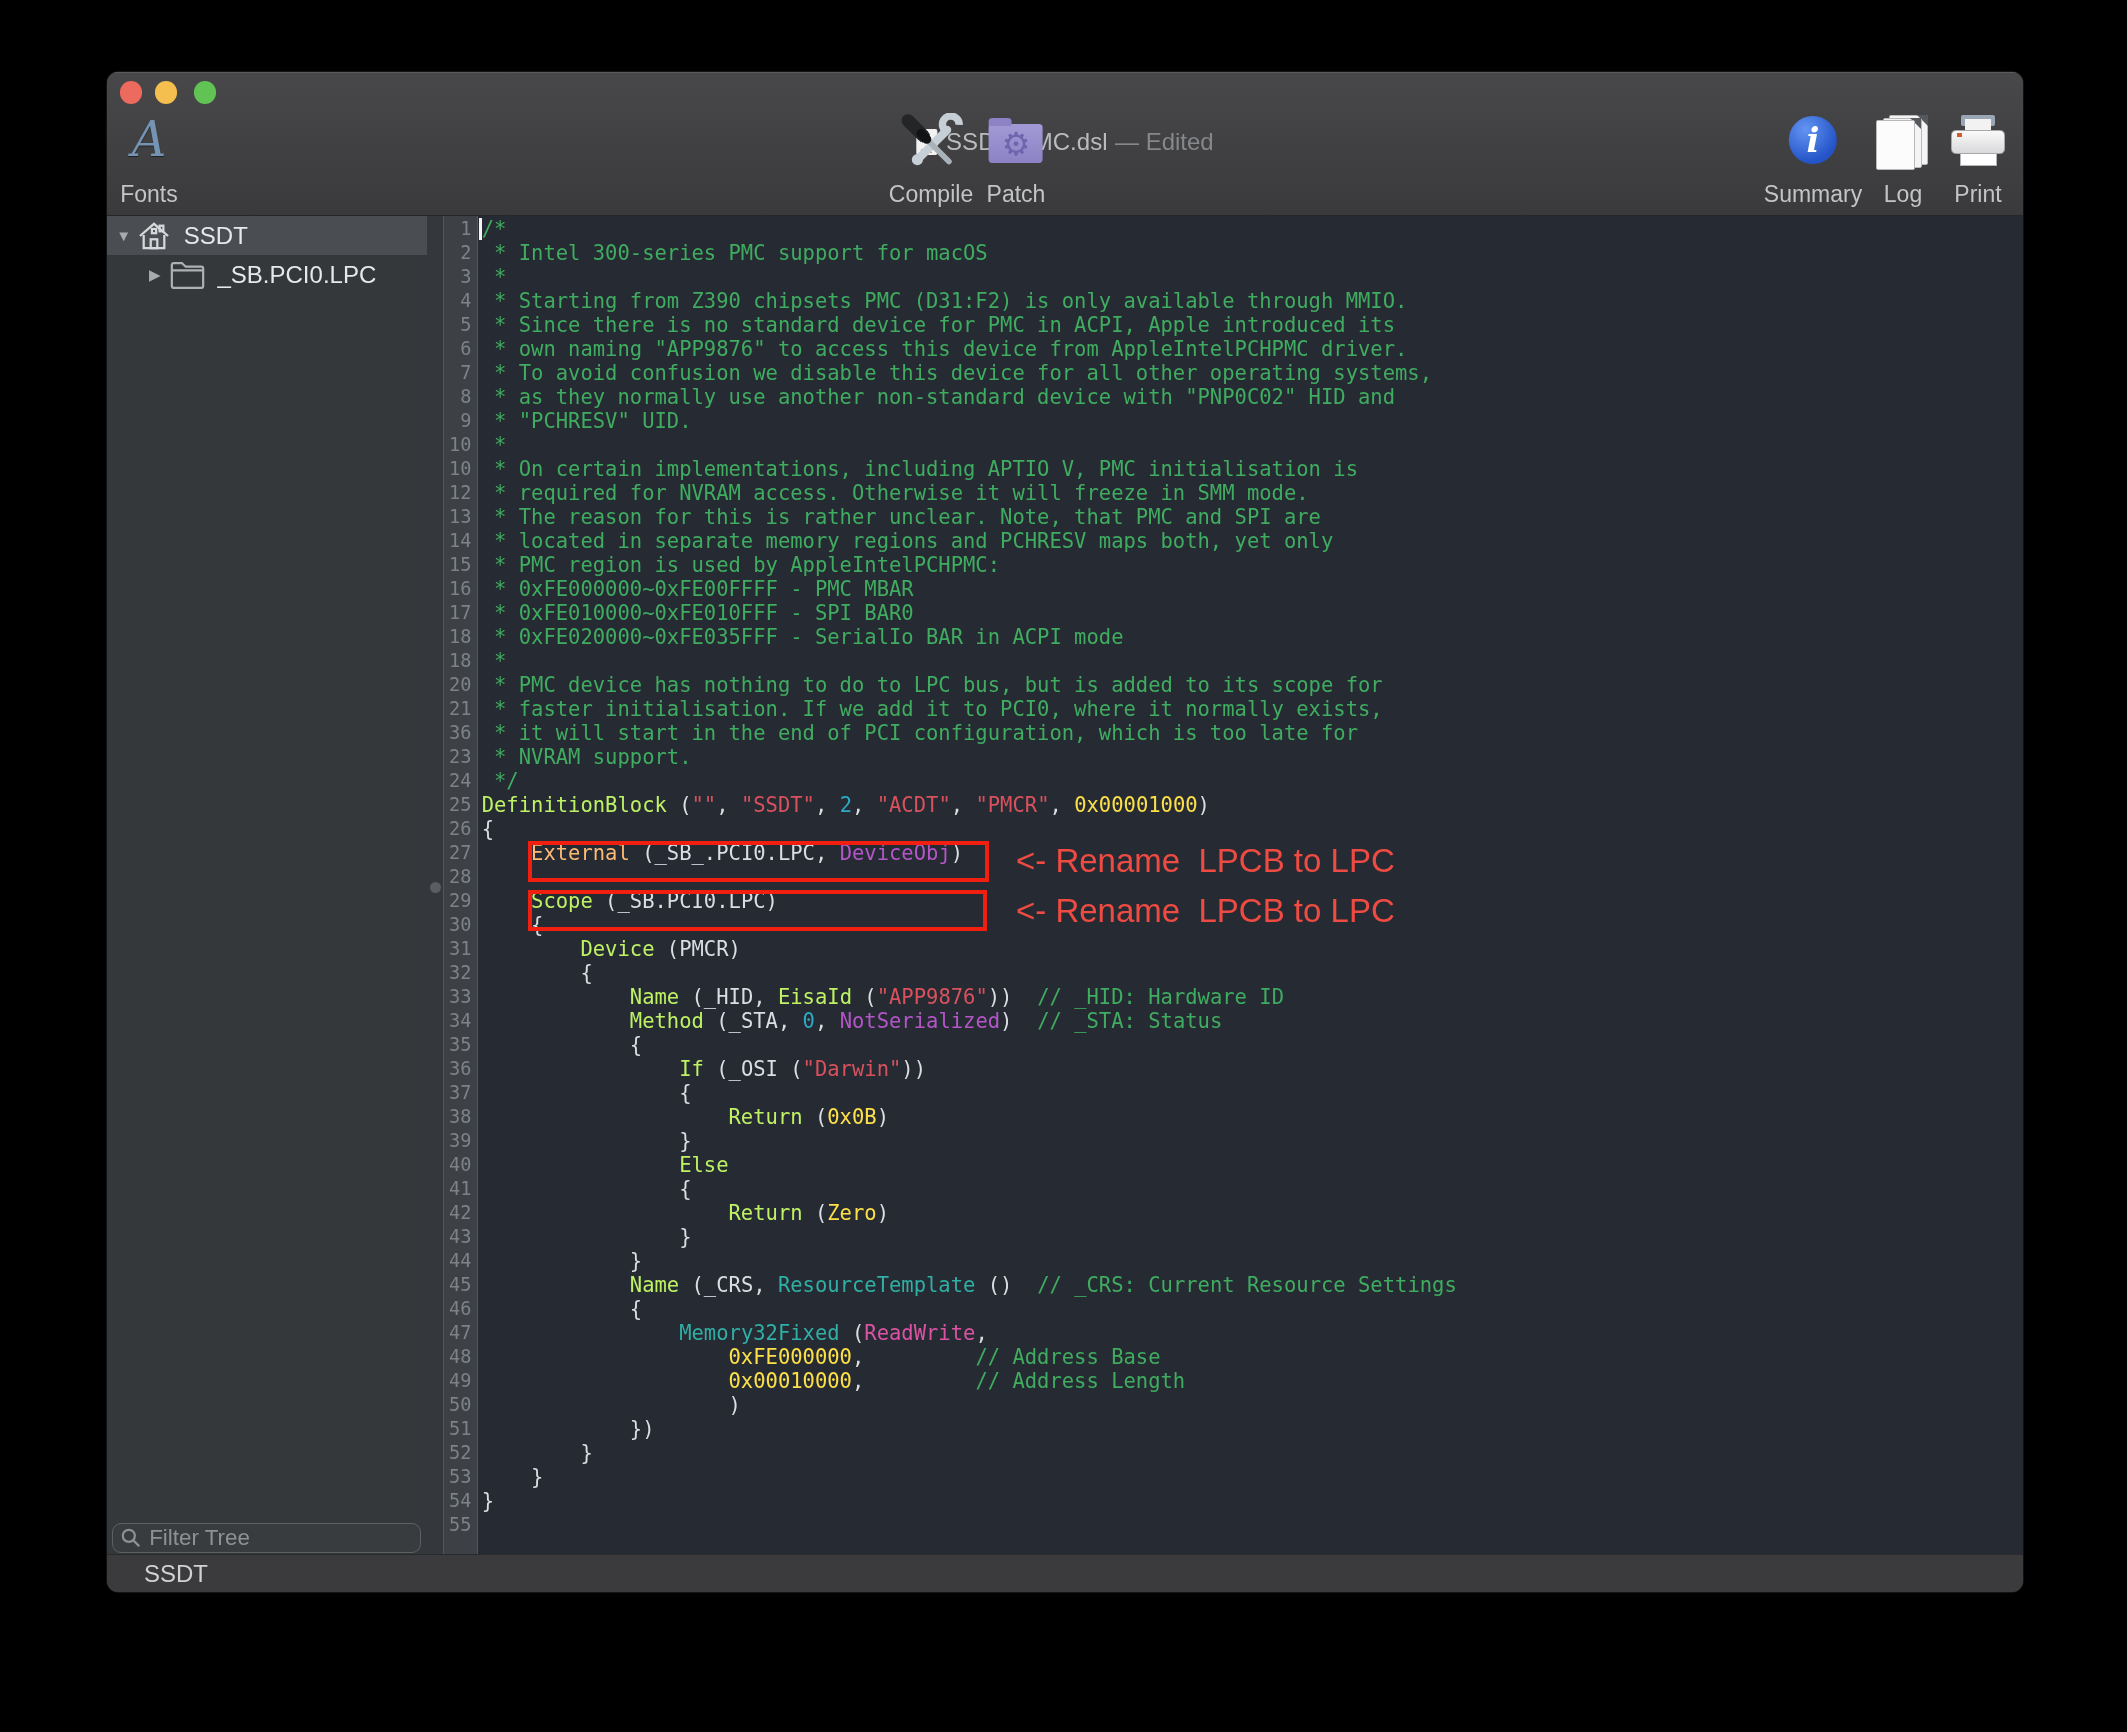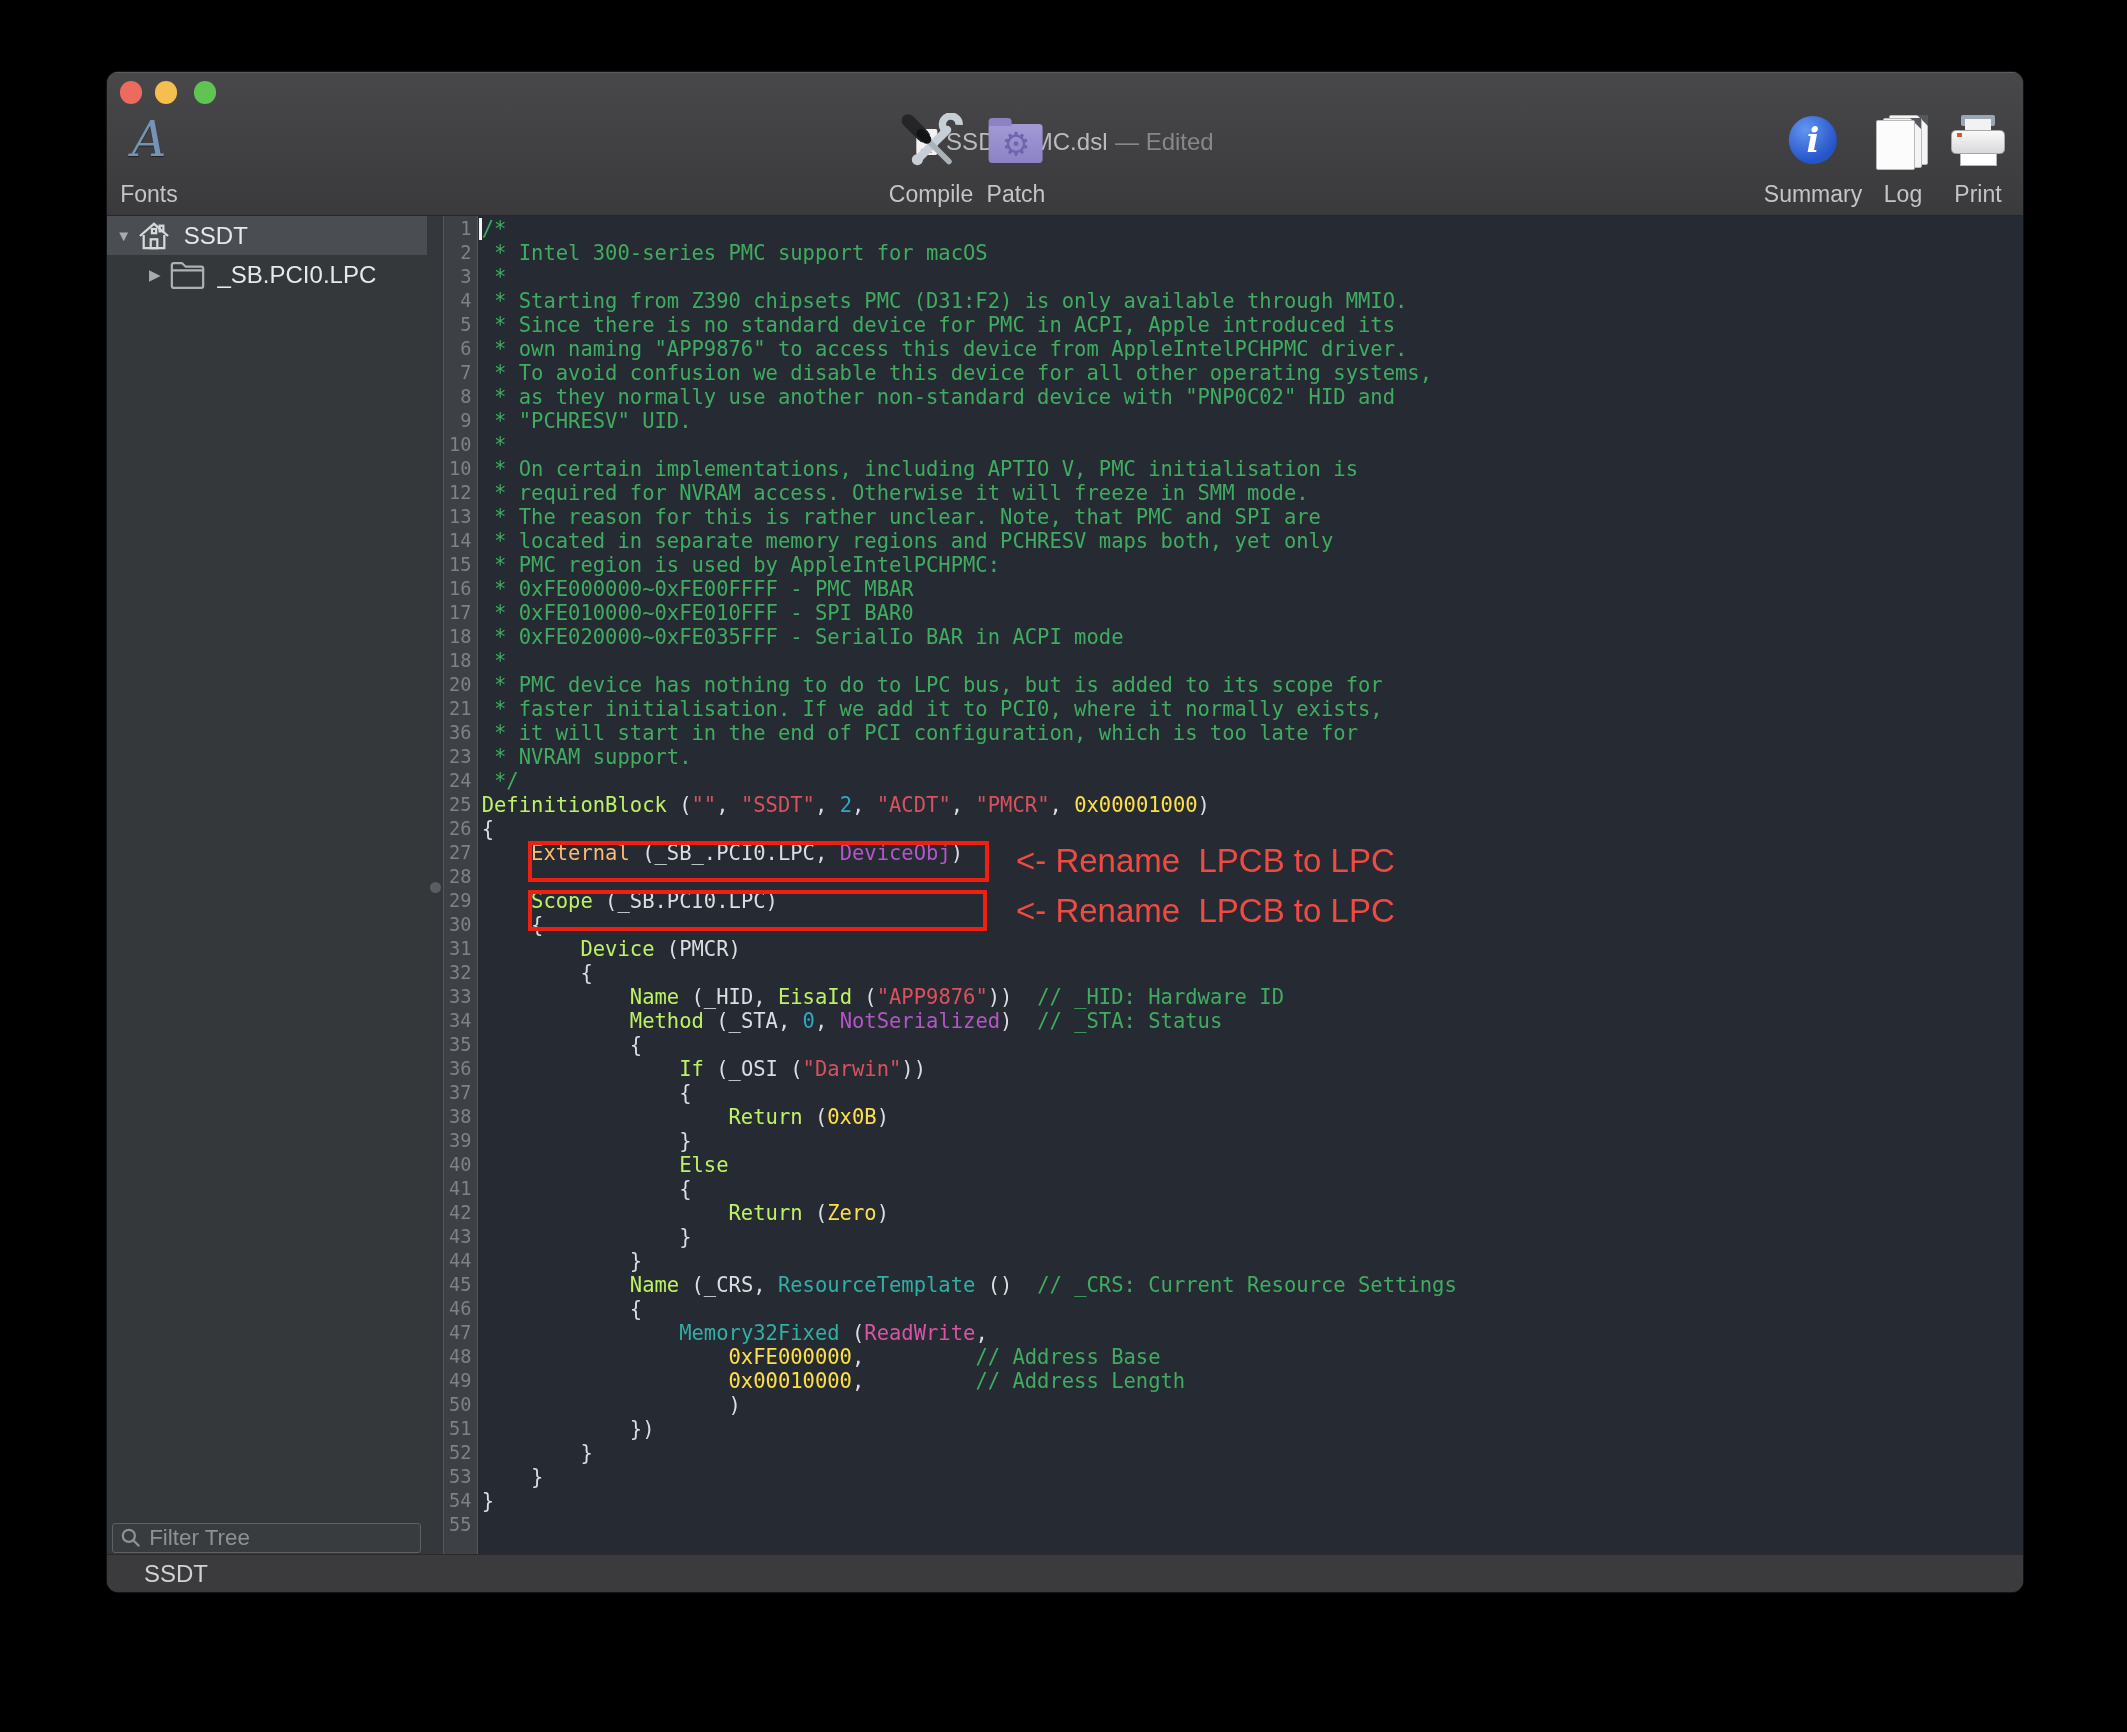--- a/index.html
+++ b/index.html
@@ -62,21 +62,21 @@
   .sidebar{width:320px;background:#35383B;position:relative;flex:none;}
   .tree-row{position:absolute;left:0;right:0;height:39px;display:flex;align-items:center;}
   .tree-row.selected{background:#4A4E52;}
   .row-ssdt{top:0;padding-left:9.3px;}
   .row-lpc{top:39px;padding-left:42px;}
   .disc{width:20.5px;font-size:15px;color:#A8ABAE;flex:none;}
   .tree-icon{flex:none;display:flex;align-items:center;justify-content:center;margin-right:13px;}
   .tree-label{font-size:24px;color:#E6E8EA;white-space:nowrap;}
   .filter-wrap{
     position:absolute;left:4.7px;right:5.6px;bottom:1.9px;height:28px;
-    border:1.9px solid #5E6164;border-radius:3px;background:#393C3F;
+    border:1.9px solid #5E6164;border-radius:9px;background:#393C3F;
     display:flex;align-items:center;
   }
   .filter-wrap svg{margin:0 5.6px 0 7.5px;flex:none;}
   .filter-input{
     flex:1;background:transparent;border:none;outline:none;
     font-family:"Liberation Sans",sans-serif;font-size:22.4px;color:#C9CBCD;min-width:0;
   }
   .filter-input::placeholder{color:#8E9194;}
   
   .editor{flex:1;background:#262B33;display:flex;position:relative;overflow:hidden;}

